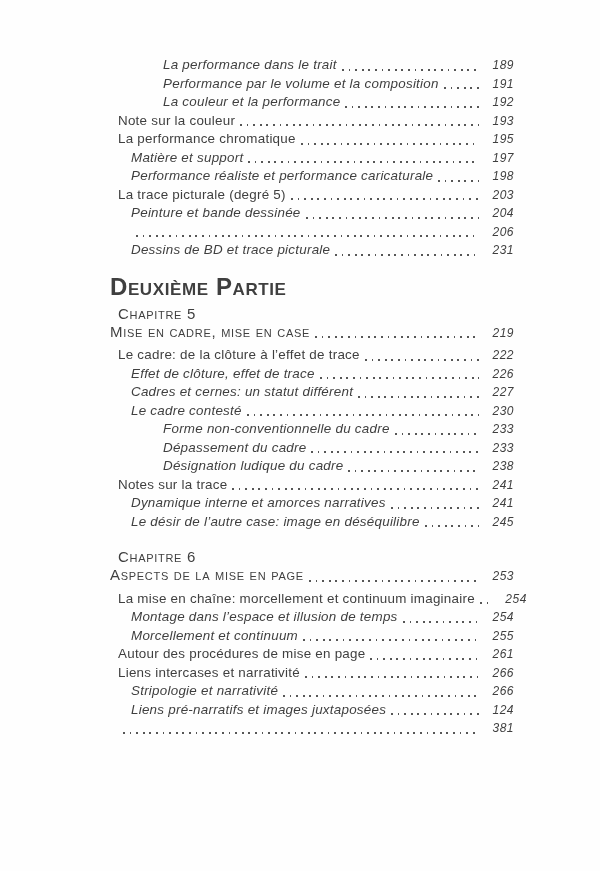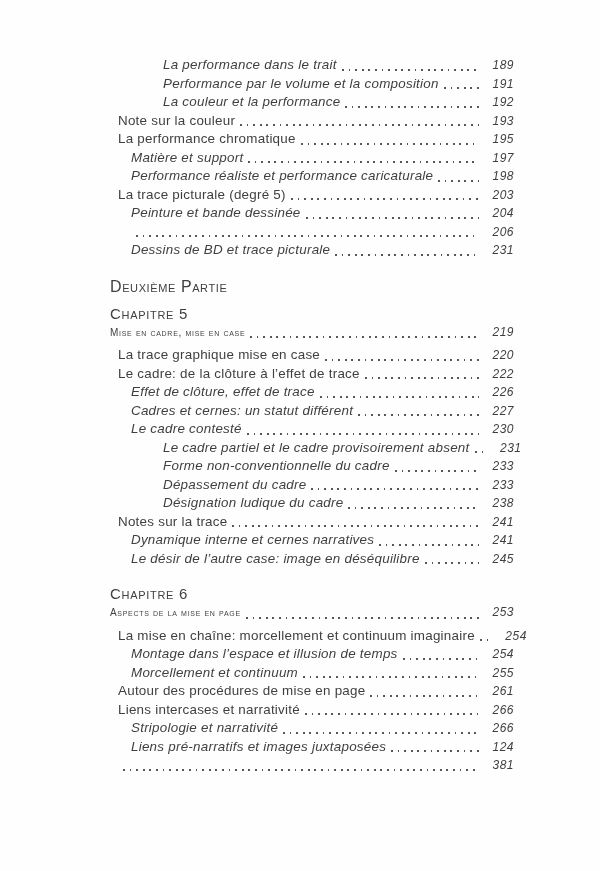--- a/index.html
+++ b/index.html
@@ -52,35 +52,36 @@
     font-size: 12px;
     letter-spacing: 0.5px;
     font-style: italic;
   }
   .lvl1 { padding-left: 8px; }
   .lvl2 { padding-left: 21px; }
   .lvl3 { padding-left: 53px; }
   .italic .label { font-style: italic; }
   .part {
     font-variant: small-caps;
-    font-weight: 400;
-    font-size: 16px;
+    font-weight: 700;
+    font-size: 24px;
     line-height: 26px;
     letter-spacing: 0.6px;
     color: var(--ink, #3f3f3f);
   }
   .chapter {
     font-variant: small-caps;
     font-size: 15px;
     line-height: 19px;
     letter-spacing: 0.7px;
+    margin-left: 8px;
   }
   .ctitle .label {
     font-variant: small-caps;
-    font-size: 10px;
+    font-size: 15px;
     letter-spacing: 0.7px;
   }
   .gap { width: 100%; }
 </style>
 </head>
 <body>
 
 <div class="page">
   <div class="toc" id="toc">
       <div class="row lvl3 italic">
@@ -141,71 +142,61 @@
       <div class="part">Deuxième Partie</div>
       <div class="gap" style="height: 4px;"></div>
       <div class="chapter">Chapitre 5</div>
       <div class="row ctitle">
         <span class="label">Mise en cadre, mise en case</span>
         <span class="leader"></span>
         <span class="pageno">219</span>
       </div>
       <div class="gap" style="height: 4px;"></div>
       <div class="row lvl1">
-        <span class="label">La trace graphique mise en case</span>
-        <span class="leader"></span>
-        <span class="pageno">220</span>
-      </div>
-      <div class="row lvl1">
         <span class="label">Le cadre:  de la clôture à l’effet de trace</span>
         <span class="leader"></span>
         <span class="pageno">222</span>
       </div>
       <div class="row lvl2 italic">
         <span class="label">Effet de clôture, effet de trace</span>
         <span class="leader"></span>
         <span class="pageno">226</span>
       </div>
       <div class="row lvl2 italic">
         <span class="label">Cadres et cernes: un statut différent</span>
         <span class="leader"></span>
         <span class="pageno">227</span>
       </div>
       <div class="row lvl2 italic">
         <span class="label">Le cadre contesté</span>
         <span class="leader"></span>
         <span class="pageno">230</span>
       </div>
       <div class="row lvl3 italic">
-        <span class="label">Le cadre partiel et le cadre provisoirement absent</span>
-        <span class="leader"></span>
-        <span class="pageno">231</span>
-      </div>
-      <div class="row lvl3 italic">
         <span class="label">Forme non-conventionnelle du cadre</span>
         <span class="leader"></span>
         <span class="pageno">233</span>
       </div>
       <div class="row lvl3 italic">
         <span class="label">Dépassement du cadre</span>
         <span class="leader"></span>
         <span class="pageno">233</span>
       </div>
       <div class="row lvl3 italic">
         <span class="label">Désignation ludique du cadre</span>
         <span class="leader"></span>
         <span class="pageno">238</span>
       </div>
       <div class="row lvl1">
         <span class="label">Notes sur la trace</span>
         <span class="leader"></span>
         <span class="pageno">241</span>
       </div>
       <div class="row lvl2 italic">
-        <span class="label">Dynamique interne et cernes narratives</span>
+        <span class="label">Dynamique interne et amorces narratives</span>
         <span class="leader"></span>
         <span class="pageno">241</span>
       </div>
       <div class="row lvl2 italic">
         <span class="label">Le désir de l’autre case: image en déséquilibre</span>
         <span class="leader"></span>
         <span class="pageno">245</span>
       </div>
       <div class="gap" style="height: 16px;"></div>
       <div class="chapter">Chapitre 6</div>

